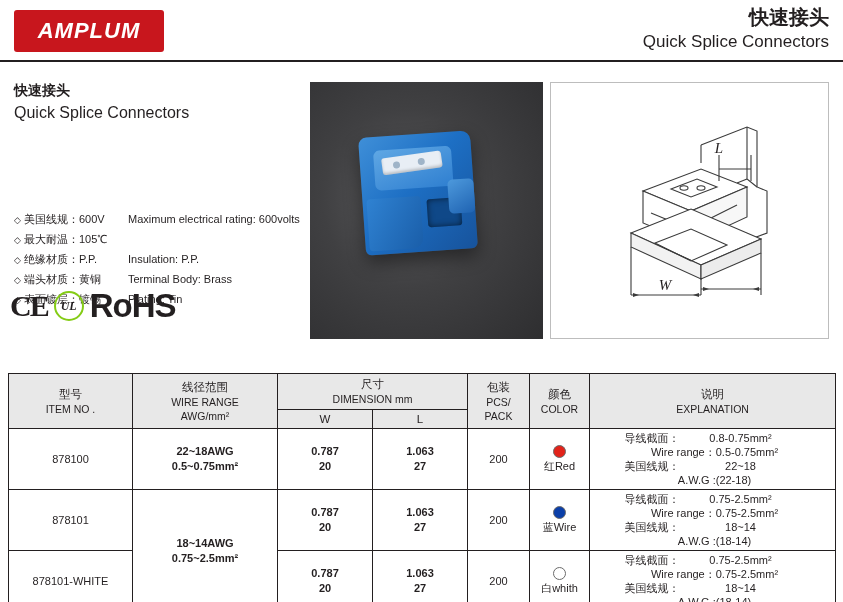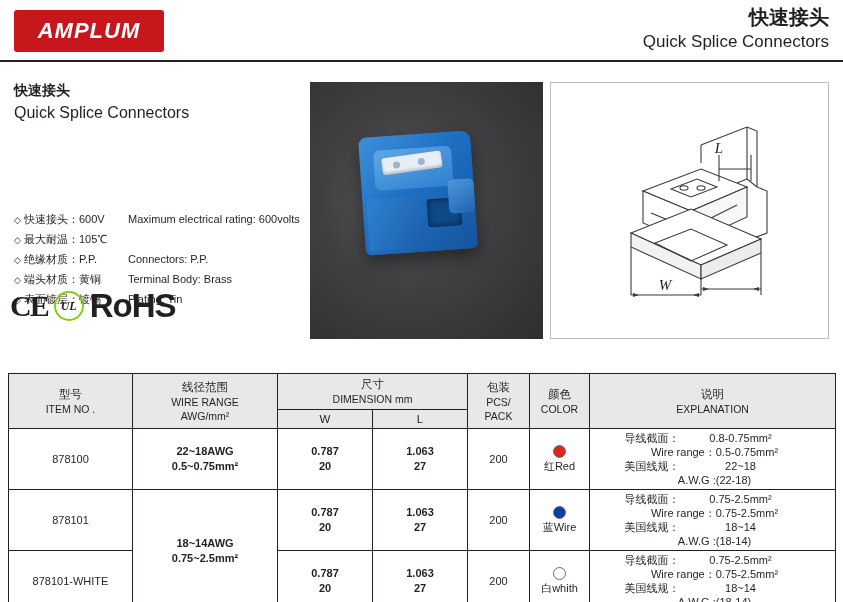--- a/index.html
+++ b/index.html
@@ -317,31 +317,31 @@
 
 <div class="upper">
 
   <div class="spec-block">
     <div class="spec-title-cn">快速接头</div>
     <div class="spec-title-en">Quick Splice Connectors</div>
 
     <div class="spec-list">
       <div class="spec-row">
         <span class="spec-bullet">◇</span>
-        <span class="spec-cn">快速接头：600V</span>
+        <span class="spec-cn">美国线规：600V</span>
         <span class="spec-en">Maximum electrical rating: 600volts</span>
       </div>
       <div class="spec-row">
         <span class="spec-bullet">◇</span>
         <span class="spec-cn">最大耐温：105℃</span>
       </div>
       <div class="spec-row">
         <span class="spec-bullet">◇</span>
         <span class="spec-cn">绝缘材质：P.P.</span>
-        <span class="spec-en">Connectors: P.P.</span>
+        <span class="spec-en">Insulation: P.P.</span>
       </div>
       <div class="spec-row">
         <span class="spec-bullet">◇</span>
         <span class="spec-cn">端头材质：黄铜</span>
         <span class="spec-en">Terminal Body: Brass</span>
       </div>
       <div class="spec-row">
         <span class="spec-bullet">◇</span>
         <span class="spec-cn">表面镀层：镀锡</span>
         <span class="spec-en">Plating: Tin</span>

